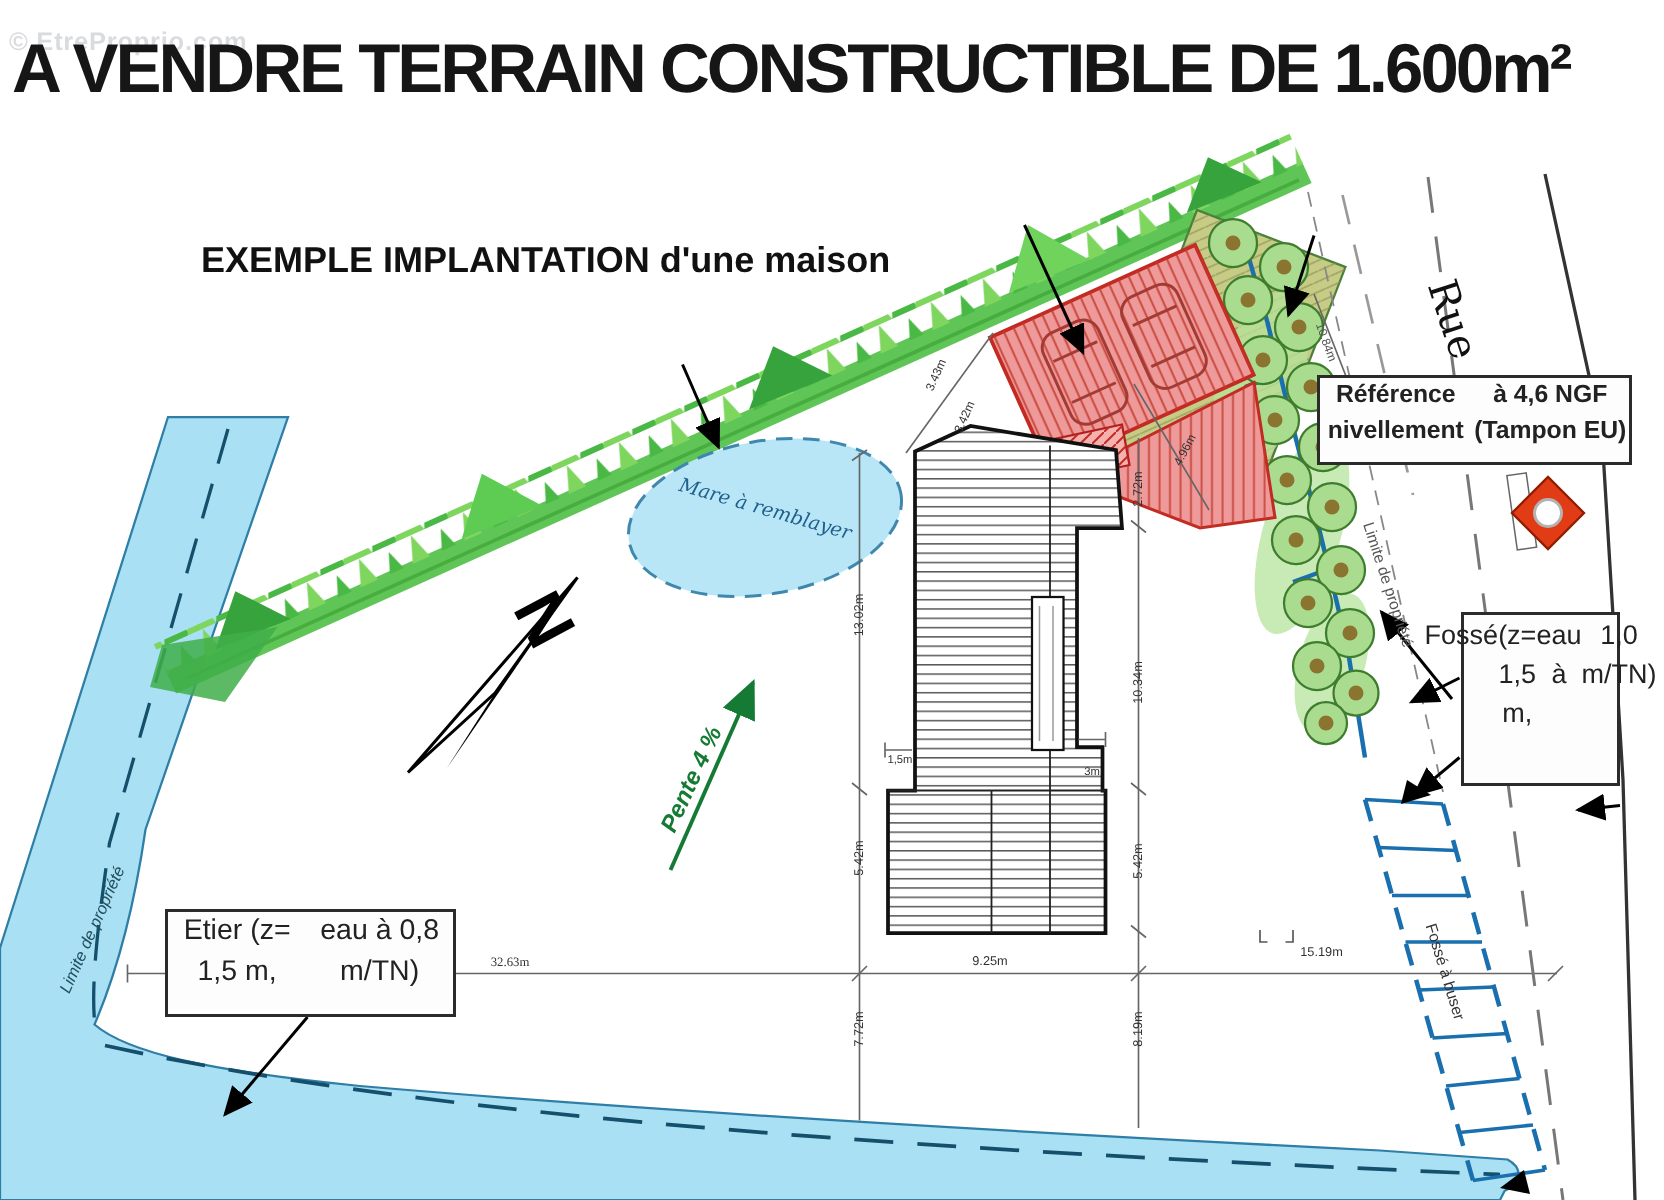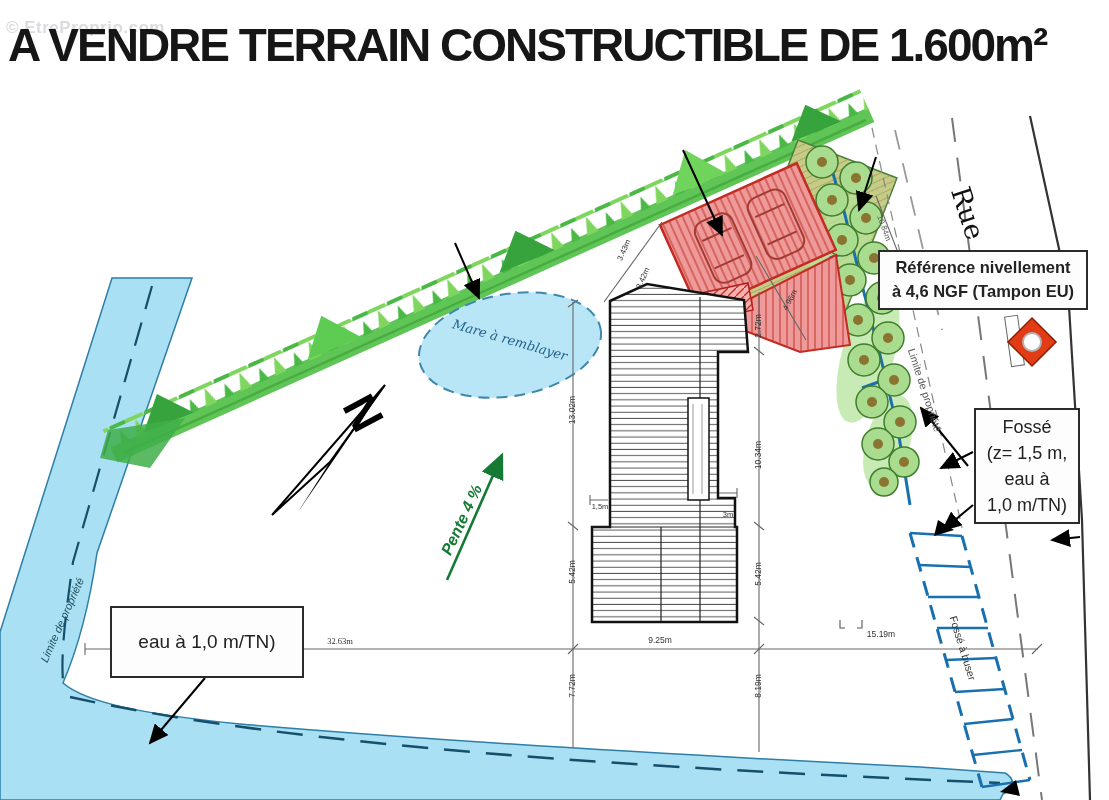--- a/index.html
+++ b/index.html
@@ -3,21 +3,21 @@
 <meta charset="utf-8">
 <style>
   html,body{margin:0;padding:0;background:#fff;}
   #stage{position:relative;width:1109px;height:800px;background:#fff;overflow:hidden;
          font-family:"Liberation Sans",sans-serif;}
   .abs{position:absolute;}
   #watermark{left:6px;top:18px;font-size:17px;font-weight:700;color:rgba(185,190,195,.55);letter-spacing:.5px;}
   #title{left:8px;top:18px;font-size:46px;font-weight:700;color:#161616;letter-spacing:-2px;white-space:nowrap;}
   #subtitle{left:134px;top:160px;font-size:24px;font-weight:700;color:#111;}
   .callout{background:#fdfdfd;border:2.5px solid #2b2b2b;color:#222;text-align:center;
-           display:flex;flex-direction:column;justify-content:center;}
+           display:flex;flex-direction:row;justify-content:center;}
   .callout span{display:block;}
   #callout-reference{left:878px;top:250px;width:206px;height:56px;font-size:16.5px;font-weight:700;line-height:1.45;}
   #callout-fosse{left:974px;top:408px;width:102px;height:112px;font-size:18px;line-height:1.45;}
   #callout-etier{left:110px;top:606px;width:190px;height:68px;font-size:19px;line-height:1.4;}
   .lbl{font-size:8.5px;color:#333;white-space:nowrap;transform:translate(-50%,-50%);}
   .hand{font-family:"DejaVu Serif",serif;}
 </style>
 </head>
 <body>
 
@@ -221,33 +221,35 @@
 
     <g>
       <rect x="1008" y="316" width="13" height="50" fill="#fff" stroke="#666" transform="rotate(-8 1014 341)"></rect>
       <rect x="1015" y="325" width="34" height="34" fill="#e23c17" stroke="#8f1d00" stroke-width="1.5" transform="rotate(45 1032 342)"></rect>
       <circle cx="1032" cy="342" r="9" fill="#fff" stroke="#b3b3b3" stroke-width="2"></circle>
     </g>
   </svg>
 
   <div id="watermark" class="abs">© EtreProprio.com</div>
   <div id="title" class="abs">A VENDRE TERRAIN CONSTRUCTIBLE DE 1.600m²</div>
+  <div id="subtitle" class="abs">EXEMPLE IMPLANTATION d'une maison</div>
 
   <div id="callout-reference" class="abs callout">
     <span>Référence nivellement</span>
     <span>à 4,6 NGF (Tampon EU)</span>
   </div>
   <div id="callout-fosse" class="abs callout">
     <span>Fossé</span>
     <span>(z= 1,5 m,</span>
     <span>eau à</span>
     <span>1,0 m/TN)</span>
   </div>
   <div id="callout-etier" class="abs callout">
-    <span>eau à 1,0 m/TN)</span>
+    <span>Etier (z= 1,5 m,</span>
+    <span>eau à 0,8 m/TN)</span>
   </div>
 
   <div class="abs lbl hand" style="left:510px;top:340px;font-size:13px;font-style:italic;color:#1f5f8b;transform:translate(-50%,-50%) rotate(16deg);">Mare à remblayer</div>
   <div class="abs lbl" style="left:462px;top:520px;font-size:16px;font-weight:700;font-style:italic;color:#157a33;transform:translate(-50%,-50%) rotate(-65deg);">Pente 4 %</div>
   <div class="abs lbl hand" style="left:968px;top:213px;font-size:27px;color:#111;transform:translate(-50%,-50%) rotate(72deg);">Rue</div>
   <div class="abs lbl" style="left:62px;top:620px;font-size:11px;font-style:italic;color:#23505e;transform:translate(-50%,-50%) rotate(-66deg);">Limite de propriété</div>
   <div class="abs lbl" style="left:925px;top:390px;font-size:10.5px;color:#555;transform:translate(-50%,-50%) rotate(72deg);">Limite de propriété</div>
   <div class="abs lbl" style="left:963px;top:648px;font-size:10.5px;color:#333;transform:translate(-50%,-50%) rotate(73deg);">Fossé à buser</div>
 
   <div class="abs lbl" style="left:572px;top:410px;transform:translate(-50%,-50%) rotate(-90deg);">13.02m</div>

